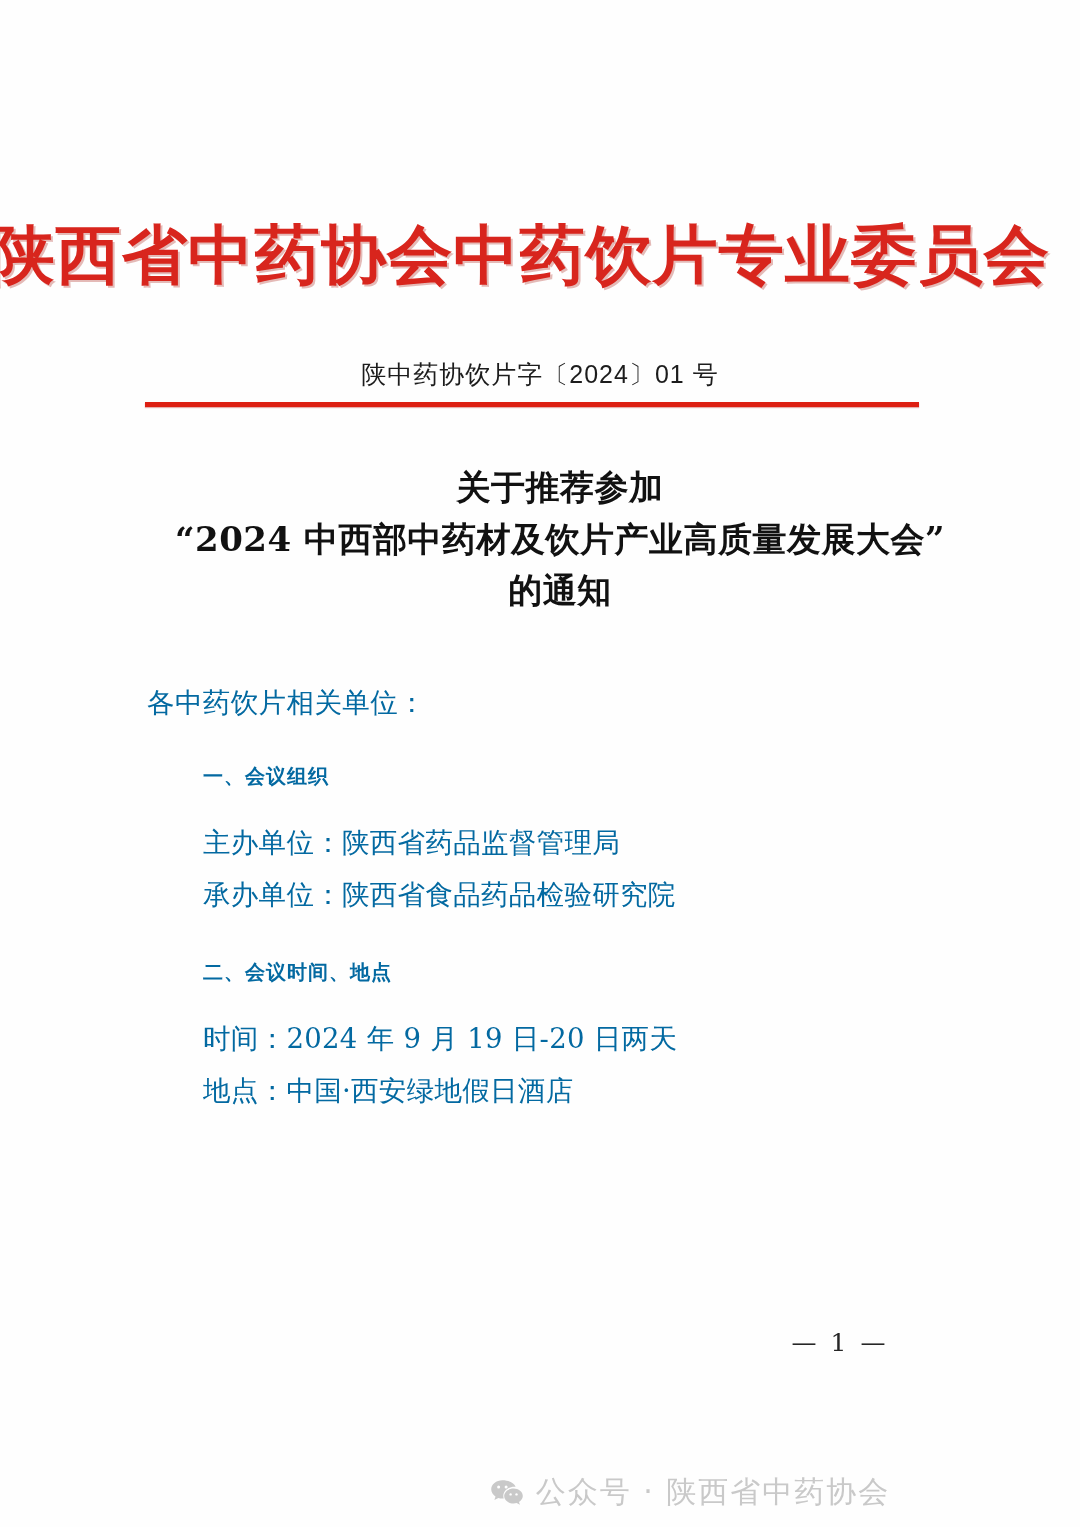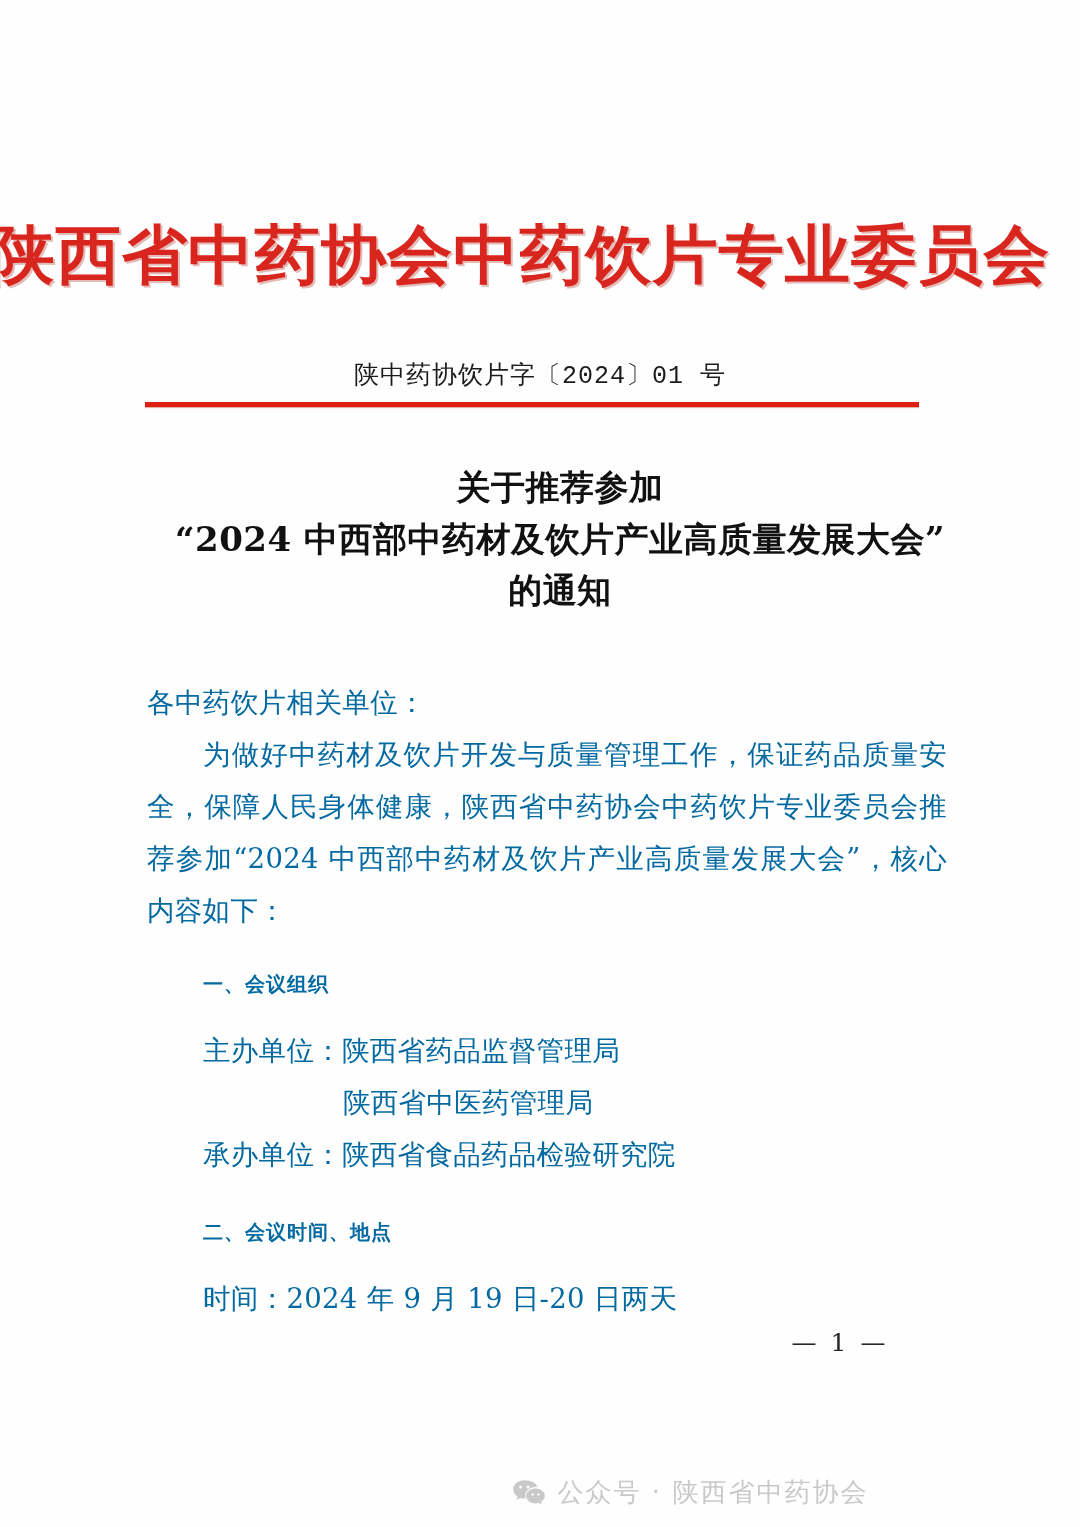--- a/index.html
+++ b/index.html
@@ -44,21 +44,21 @@
   
   .doc-number {
     position: absolute;
     top: 358px;
     left: 0;
     width: 1080px;
     text-align: center;
     font-size: 25px;
     color: #1c1c1c;
     letter-spacing: 1px;
-    font-family: Liberation Mono, monospace;
+    font-family: Liberation Sans, sans-serif;
   }
 
   
   .red-rule {
     position: absolute;
     top: 402px;
     left: 145px;
     width: 774px;
     height: 5px;
     background: #dd1f12;
@@ -160,21 +160,21 @@
     padding-left: 300px;
     box-sizing: border-box;
   }
   .wechat-icon {
     width: 34px;
     height: 28px;
     flex: 0 0 auto;
     display: block;
   }
   .footer-text {
-    font-size: 26px;
+    font-size: 30px;
     color: #c9c9c9;
     letter-spacing: 2px;
     font-family: "DejaVu Sans", "Liberation Sans", sans-serif;
     white-space: nowrap;
   }
 </style>
 </head>
 <body>
 
 <div class="page">
@@ -190,29 +190,28 @@
   <div class="title-block">
     <div class="title-line">关于推荐参加</div>
     <div class="title-line">“2024 中西部中药材及饮片产业高质量发展大会”</div>
     <div class="title-line">的通知</div>
   </div>
 
   <div class="body-area">
 
     <div class="salutation">各中药饮片相关单位：</div>
 
-    <div class="para">为做好中药材及饮片开发与质量管理工作，保证药品质量安全，保障人民身体健康，陕西省中药协会中药饮片专业委员会推荐参加“2024 中西部中药材及饮片产业高质量发展大会”，核心内容如下：</div>
 
     <div class="section-heading">一、会议组织</div>
     <div class="kv-line">主办单位：陕西省药品监督管理局</div>
-    <div class="kv-line continued">陕西省中医药管理局</div>
     <div class="kv-line tight">承办单位：陕西省食品药品检验研究院</div>
 
     <div class="section-heading second">二、会议时间、地点</div>
     <div class="kv-line">时间：2024 年 9 月 19 日-20 日两天</div>
+    <div class="kv-line tight">地点：中国·西安绿地假日酒店</div>
 
   </div>
 
   <div class="page-number">— 1 —</div>
 
   <div class="footer-bar">
     <svg class="wechat-icon" viewBox="0 0 34 28">
       <path d="M12.4 1.2C6.2 1.2 1.2 5.3 1.2 10.3c0 2.9 1.7 5.5 4.3 7.2l-1.1 3.4 3.9-2c1.3.4 2.7.6 4.1.6.5 0 .9 0 1.3-.1-.3-.8-.4-1.6-.4-2.4 0-5.1 5-9.2 11.1-9.2.4 0 .8 0 1.2.1C24.6 4.4 19.1 1.2 12.4 1.2z" fill="#c9c9c9"></path>
       <circle cx="8.6" cy="8.1" r="1.5" fill="#ffffff"></circle>
       <circle cx="16.1" cy="8.1" r="1.5" fill="#ffffff"></circle>

